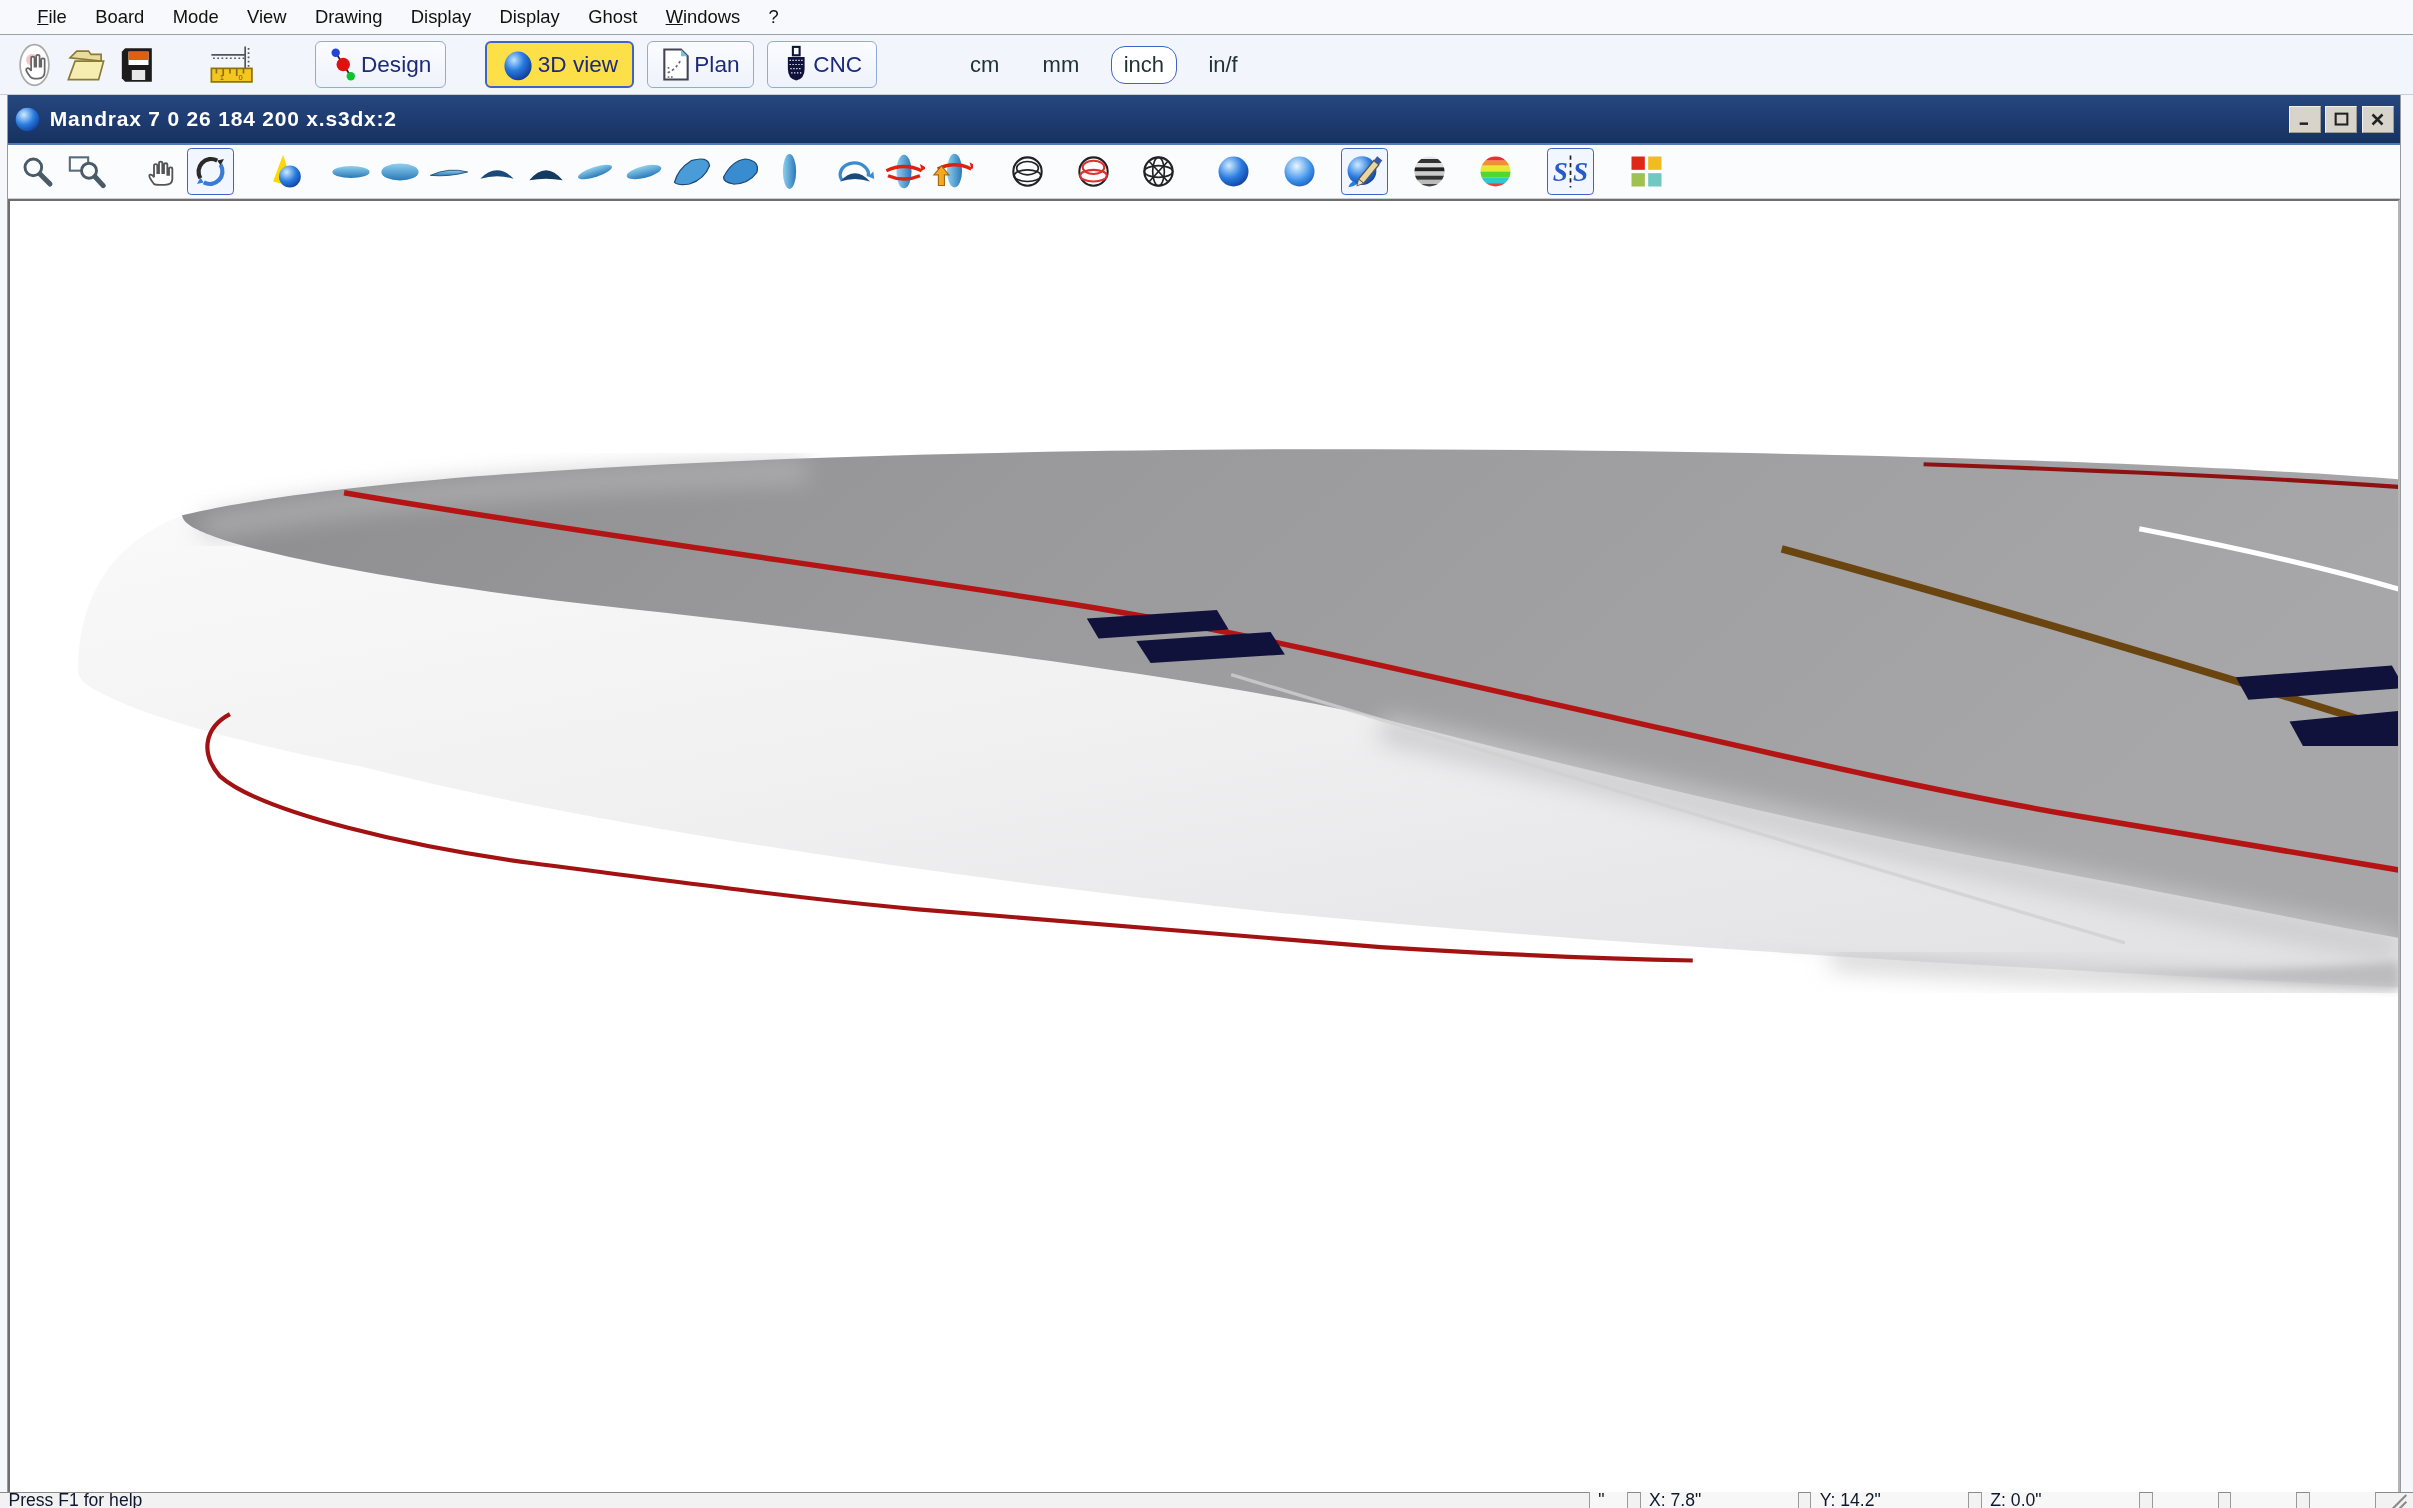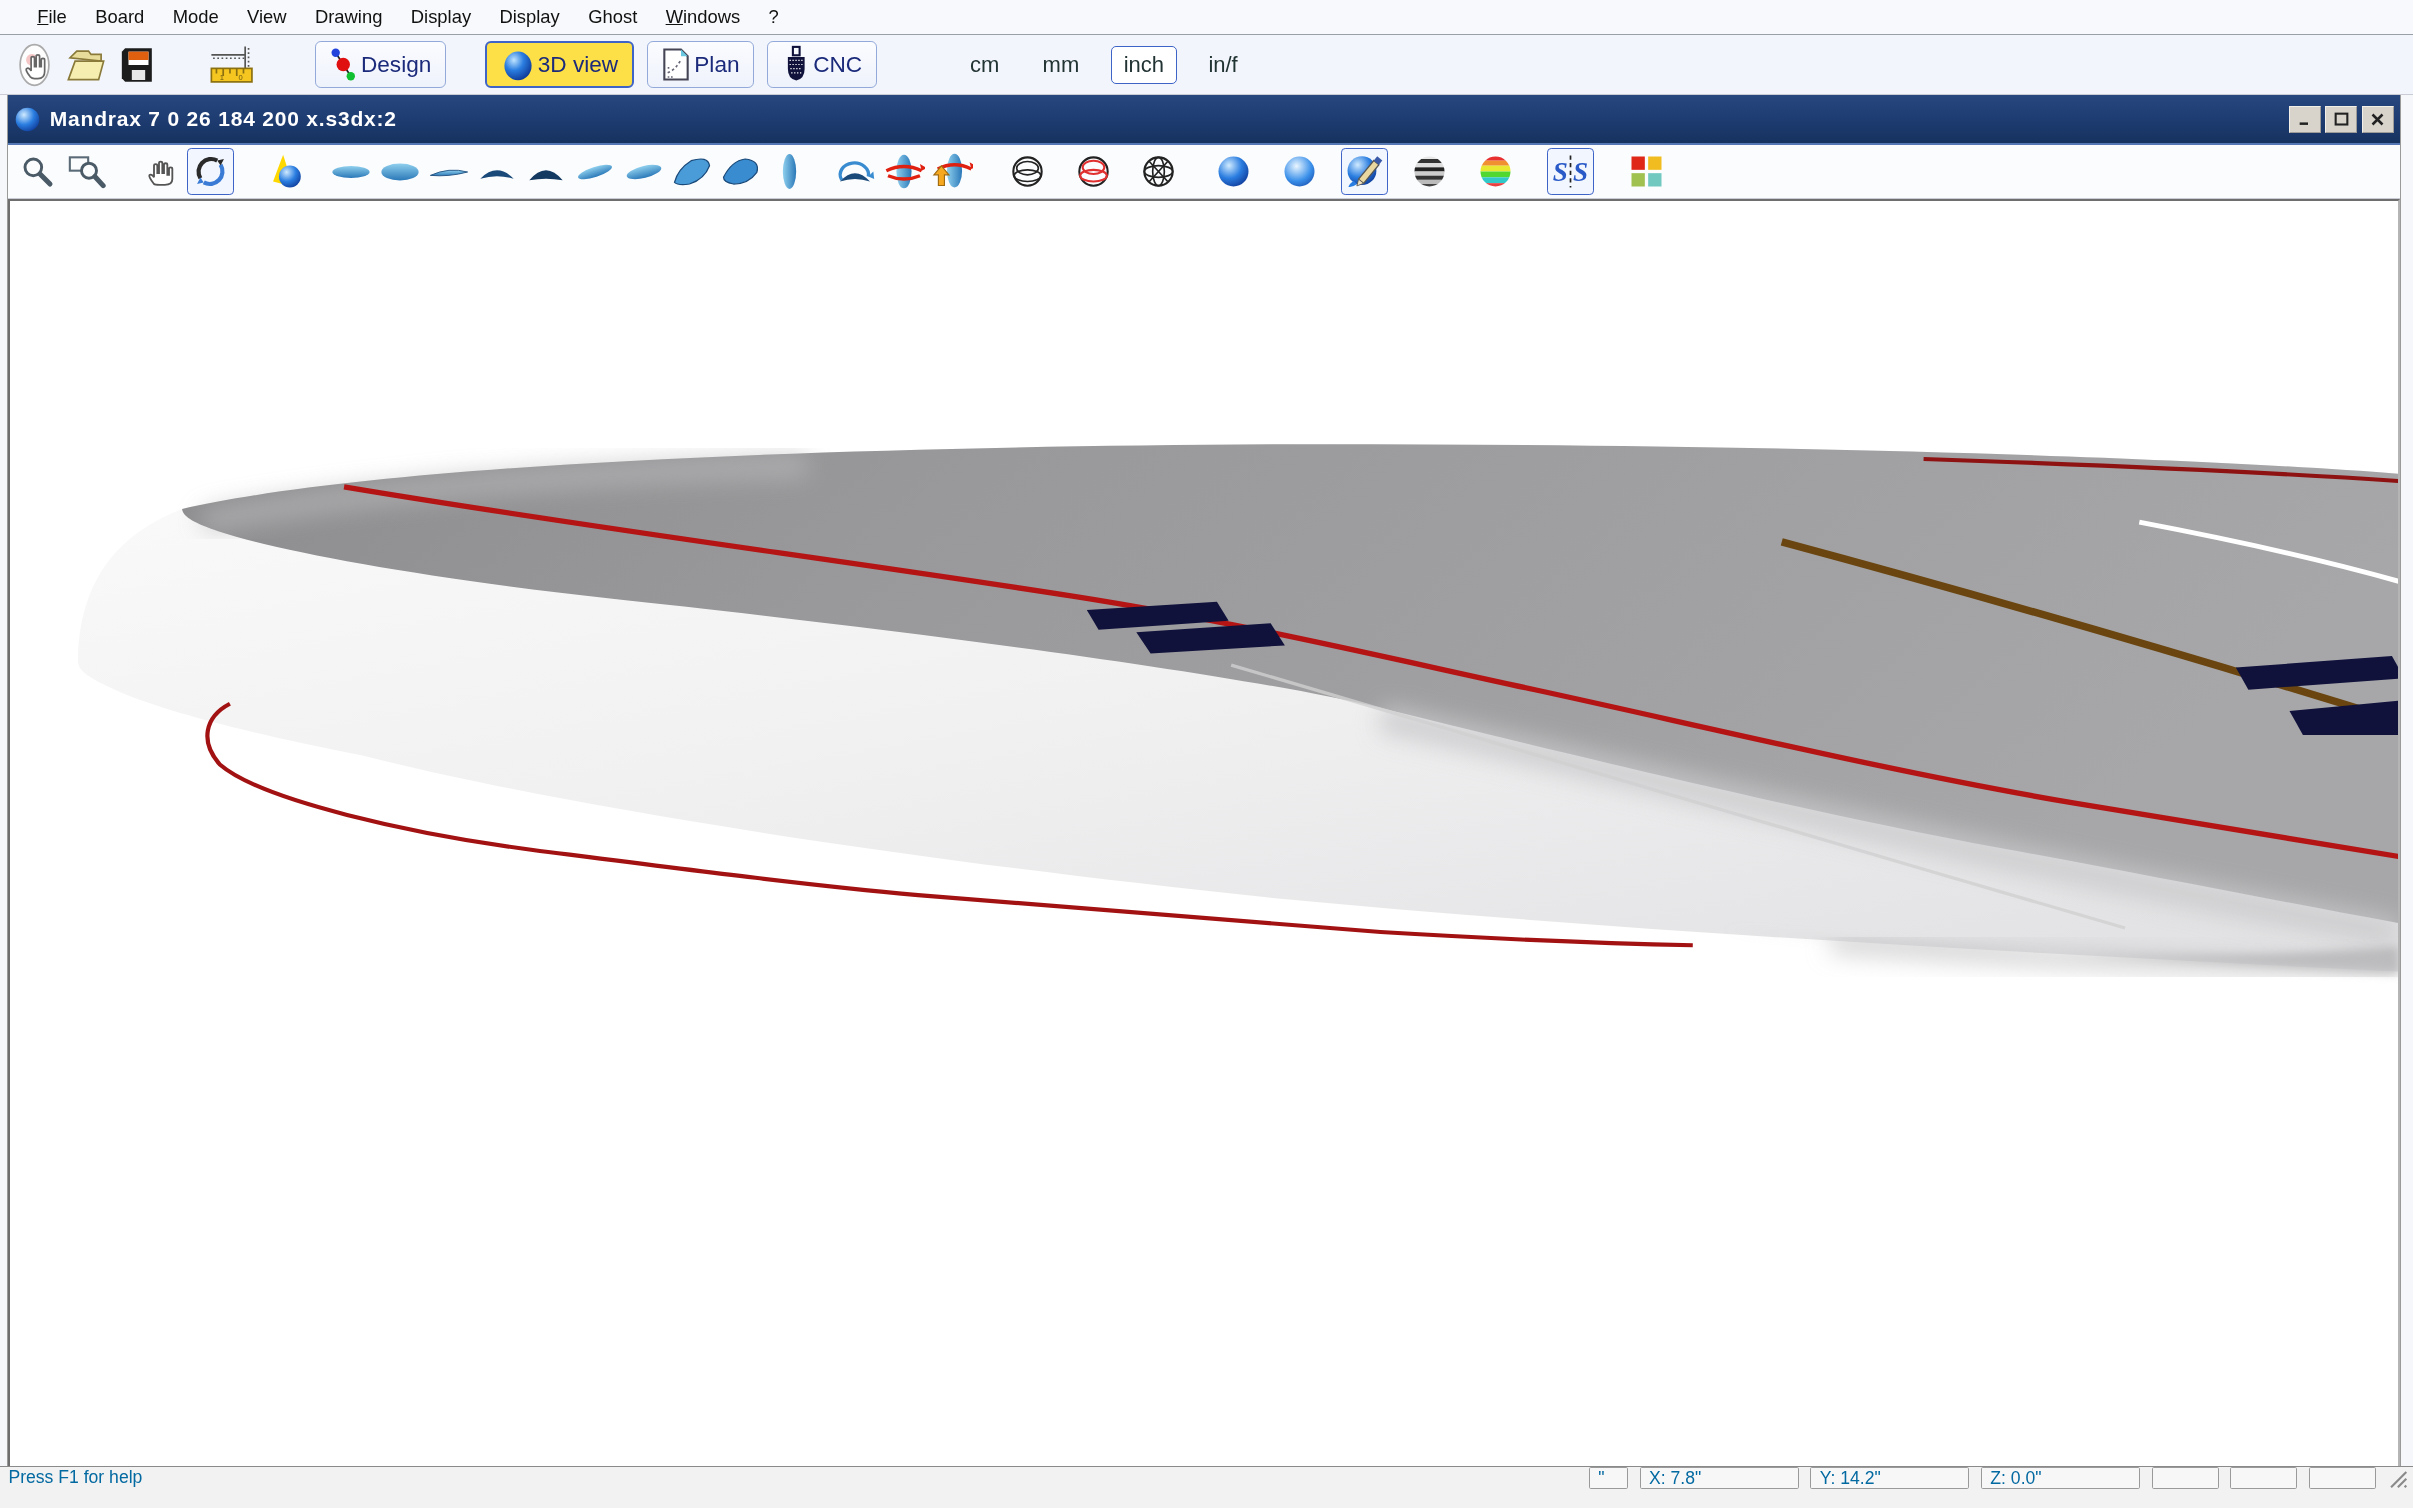--- a/index.html
+++ b/index.html
@@ -17,21 +17,21 @@
   .toolbar1 { height:60px; display:flex; align-items:center;
     background:#f2f5fb; padding-left:8.4px; border-bottom:1.7px solid #c9ccd4; }
   .tb1-icon { width:52px; height:50px; display:flex; align-items:center;
     justify-content:center; }
   .mode-btn { display:flex; align-items:center; gap:3px; height:47px;
     padding:0 13.4px; margin:0 6.7px; border:1.7px solid #93a9d9; border-radius:5.9px;
     background:linear-gradient(#fbfcff,#eef2fb); font-size:22.6px; color:#1b2a7a; }
   .mode-btn.sel { border:2.5px solid #3f64c8; background:#fde047;margin-left:33px; }
   .units { display:flex; align-items:center; margin-left:75px; gap:20px; }
   .unit { font-size:22px; color:#233; padding:5px 11.7px; }
-  .unit.sel { border:1.7px solid #3f64c8; border-radius:5px; background:#fff; }
+  .unit.sel { border:1.7px solid #3f64c8; border-radius:14px; background:#fff; }
 
   
   .docwin { flex:1; display:flex; flex-direction:column; margin:0 11.7px 0 6.7px;
     border-left:1.7px solid #9a9a9a; border-right:1.7px solid #9a9a9a; }
   .titlebar { height:50px; background:linear-gradient(#27477f,#1c3a6e 60%,#16325f);
     display:flex; align-items:center; padding:0 6.7px; border-bottom:2.5px solid #5578b4; }
   .title-text { color:#fff; font-size:21px; font-weight:bold; margin-left:8.4px;
     letter-spacing:0.8px; flex:1; }
   .winbtn { width:32px; height:27px; margin-left:4.2px; background:#d8d4cc;
     border:1.7px outset #f2efe9; display:flex; align-items:center; justify-content:center; }
@@ -43,22 +43,22 @@
     justify-content:center; border:1.7px solid transparent; border-radius:4.2px; }
   .tb2-icon.sel { border:1.7px solid #3f64c8; background:#f2f7ff; }
   .gap1 { width:15px; } .gap2 { width:25px; }
 
   
   .canvas-wrap { flex:1; position:relative; background:#fff;
     border:2.5px solid #6e6e6e; border-right-color:#b5b5b5; border-bottom:none; }
   .canvas-wrap svg { position:absolute; inset:0; }
 
   
-  .statusbar { height:42px; background:#f2f2f2; border-top:1.7px solid #8a8a8a;
-    display:flex; font-size:17.6px; color:#0369a1;
+  .statusbar { height:16px; background:#f2f2f2; border-top:1.7px solid #8a8a8a;
+    display:flex; align-items:center; font-size:17.6px; color:#0f172a;
     padding:0 5px 0 8.4px; }
   .sb-help { flex:1; }
   .sb-box { border:0.8px solid #9a9a9a; border-radius:1.7px; background:#f7f7f7;
     height:22px; display:flex; align-items:center; padding:0 8.4px;
     margin-left:11.7px; min-width:39px; }
   .sb-box.w { min-width:159px; }
   .grip { width:22px; height:22px; margin-left:10px; }
 </style>
 </head>
 <body>

